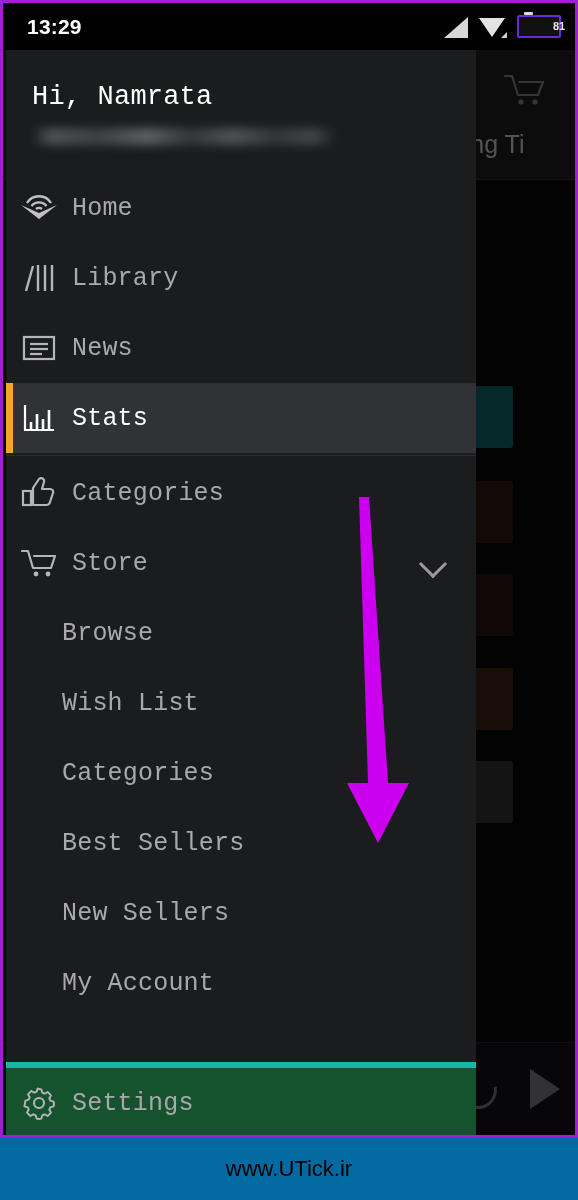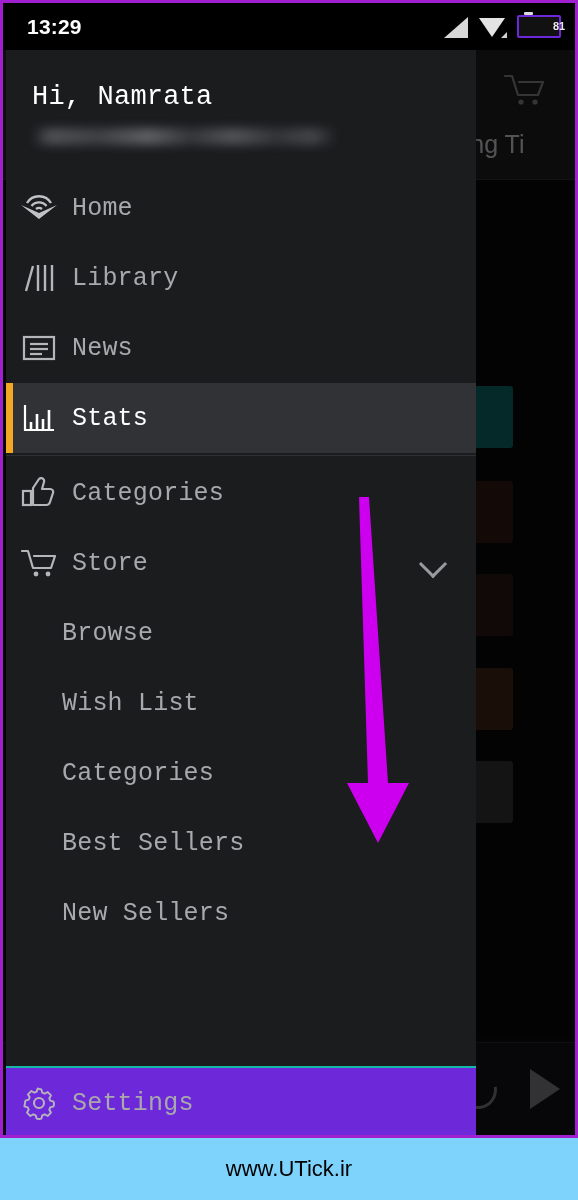--- a/index.html
+++ b/index.html
@@ -207,39 +207,39 @@
   .sub-item {
     height:70px;
     display:flex; align-items:center;
     padding-left:56px;
   }
   .sub-item .nav-label { font-size:25px; color:#a9a9ad; }
 
   .drawer-footer {
     position:absolute; left:0; bottom:0;
     width:100%;
-    border-top:2px solid #14b8a6;
-    background:#6d28d9;
+    border-top:6px solid #14b8a6;
+    background:#14532d;
     margin-top:16px;
   }
 
   svg { display:block; }
 
   
   .arrow-anno {
     position:absolute; left:330px; top:490px;
     z-index:60;
     pointer-events:none;
   }
 
   
   .watermark {
     position:absolute; left:0; bottom:0;
     width:578px; height:62px;
-    background:#7dd3fc;
+    background:#0369a1;
     display:flex; align-items:center; justify-content:space-around;
     padding:0 14px;
   }
   .wm-item { display:flex; align-items:center; gap:6px; }
   .wm-text { font-size:22px; color:#000; white-space:nowrap; }
   .wm-plain { font-size:22px; color:#000; white-space:nowrap; }
 </style>
 </head>
 <body>
 
@@ -364,20 +364,23 @@
           <span class="nav-label">Wish List</span>
         </div>
         <div class="sub-item">
           <span class="nav-label">Categories</span>
         </div>
         <div class="sub-item">
           <span class="nav-label">Best Sellers</span>
         </div>
         <div class="sub-item">
           <span class="nav-label">New Sellers</span>
+        </div>
+        <div class="sub-item">
+          <span class="nav-label">My Account</span>
         </div>
       </div>
 
       <div class="drawer-footer">
         <div class="nav-item">
           <span class="nav-icon">
             <svg viewBox="0 0 34 34" width="34" height="34">
               <path d="M17 3 l2.4 .4 .9 3.3 2.4 1 2.9-1.7 1.7 1.7 1.7 1.7-1.7 2.9 1 2.4 3.3 .9 .4 2.4-.4 2.4-3.3 .9-1 2.4 1.7 2.9-1.7 1.7-1.7 1.7-2.9-1.7-2.4 1-.9 3.3-2.4 .4-2.4-.4-.9-3.3-2.4-1-2.9 1.7-1.7-1.7-1.7-1.7 1.7-2.9-1-2.4-3.3-.9L3 17l.4-2.4 3.3-.9 1-2.4L6 8.4l1.7-1.7L9.4 5l2.9 1.7 2.4-1 .9-3.3z" fill="none" stroke="#b6b6ba" stroke-width="1.9" stroke-linejoin="round"></path>
               <circle cx="17" cy="17" r="5" fill="none" stroke="#b6b6ba" stroke-width="2.1"></circle>
             </svg>

